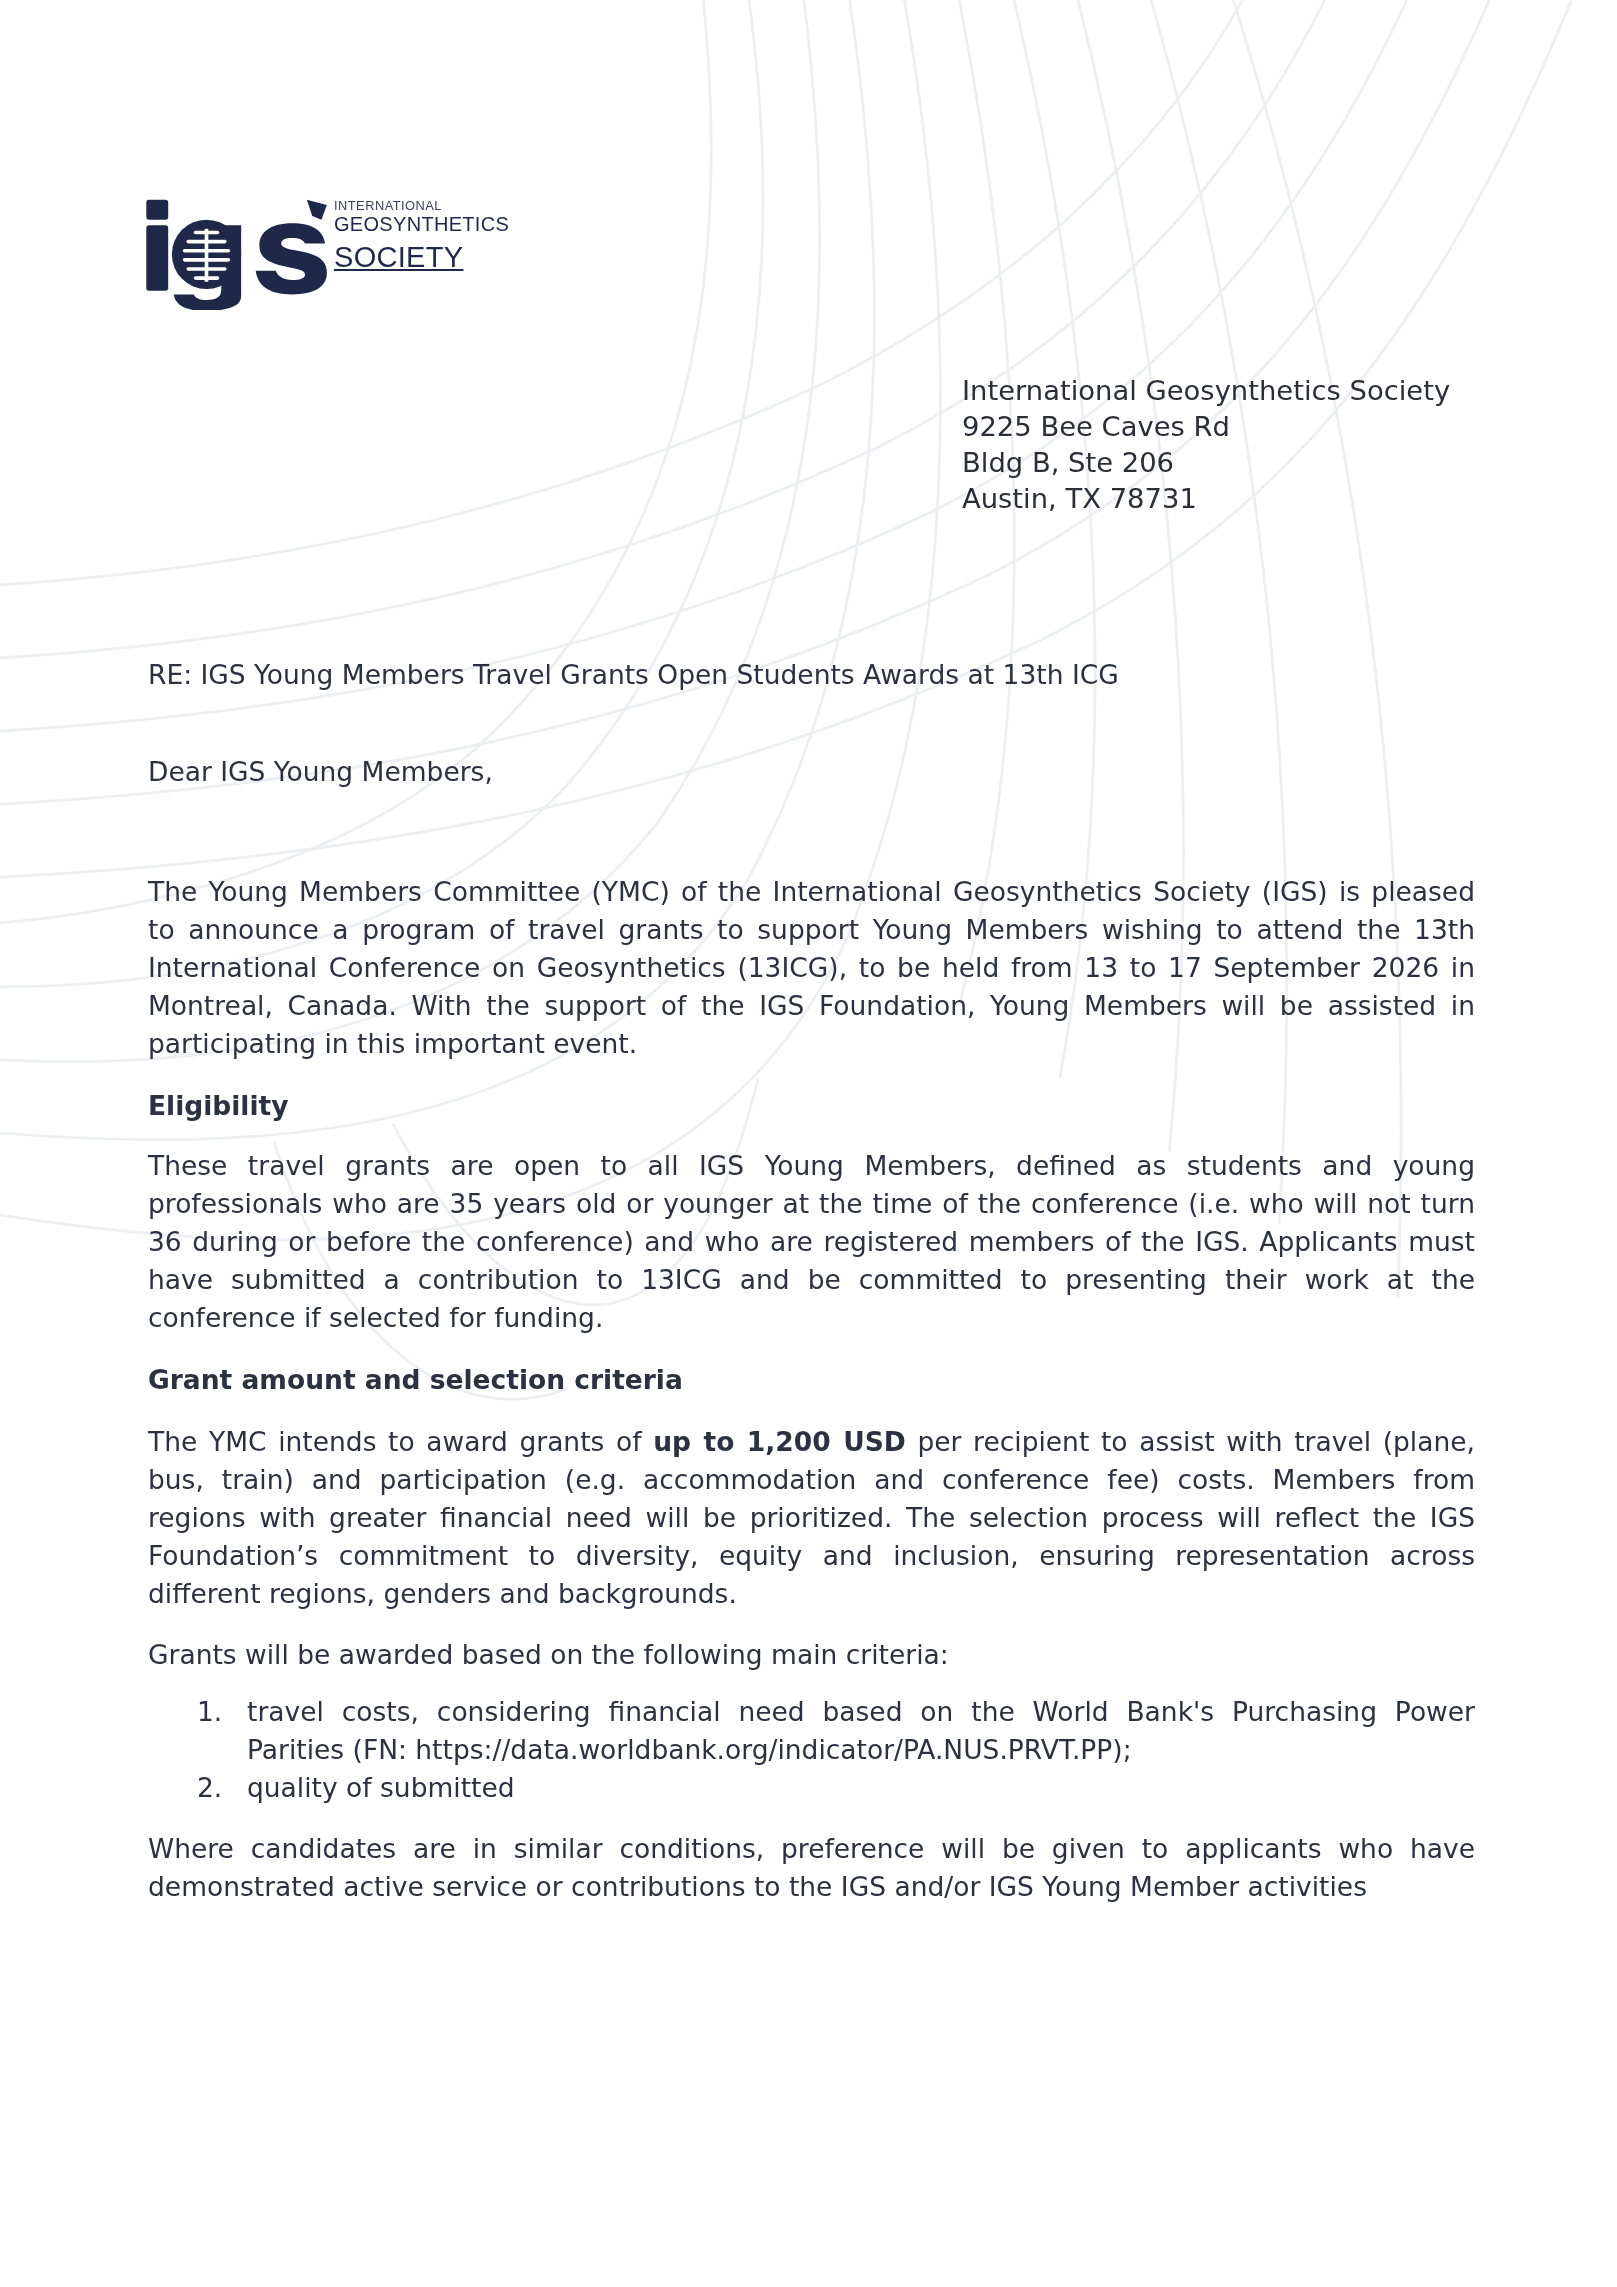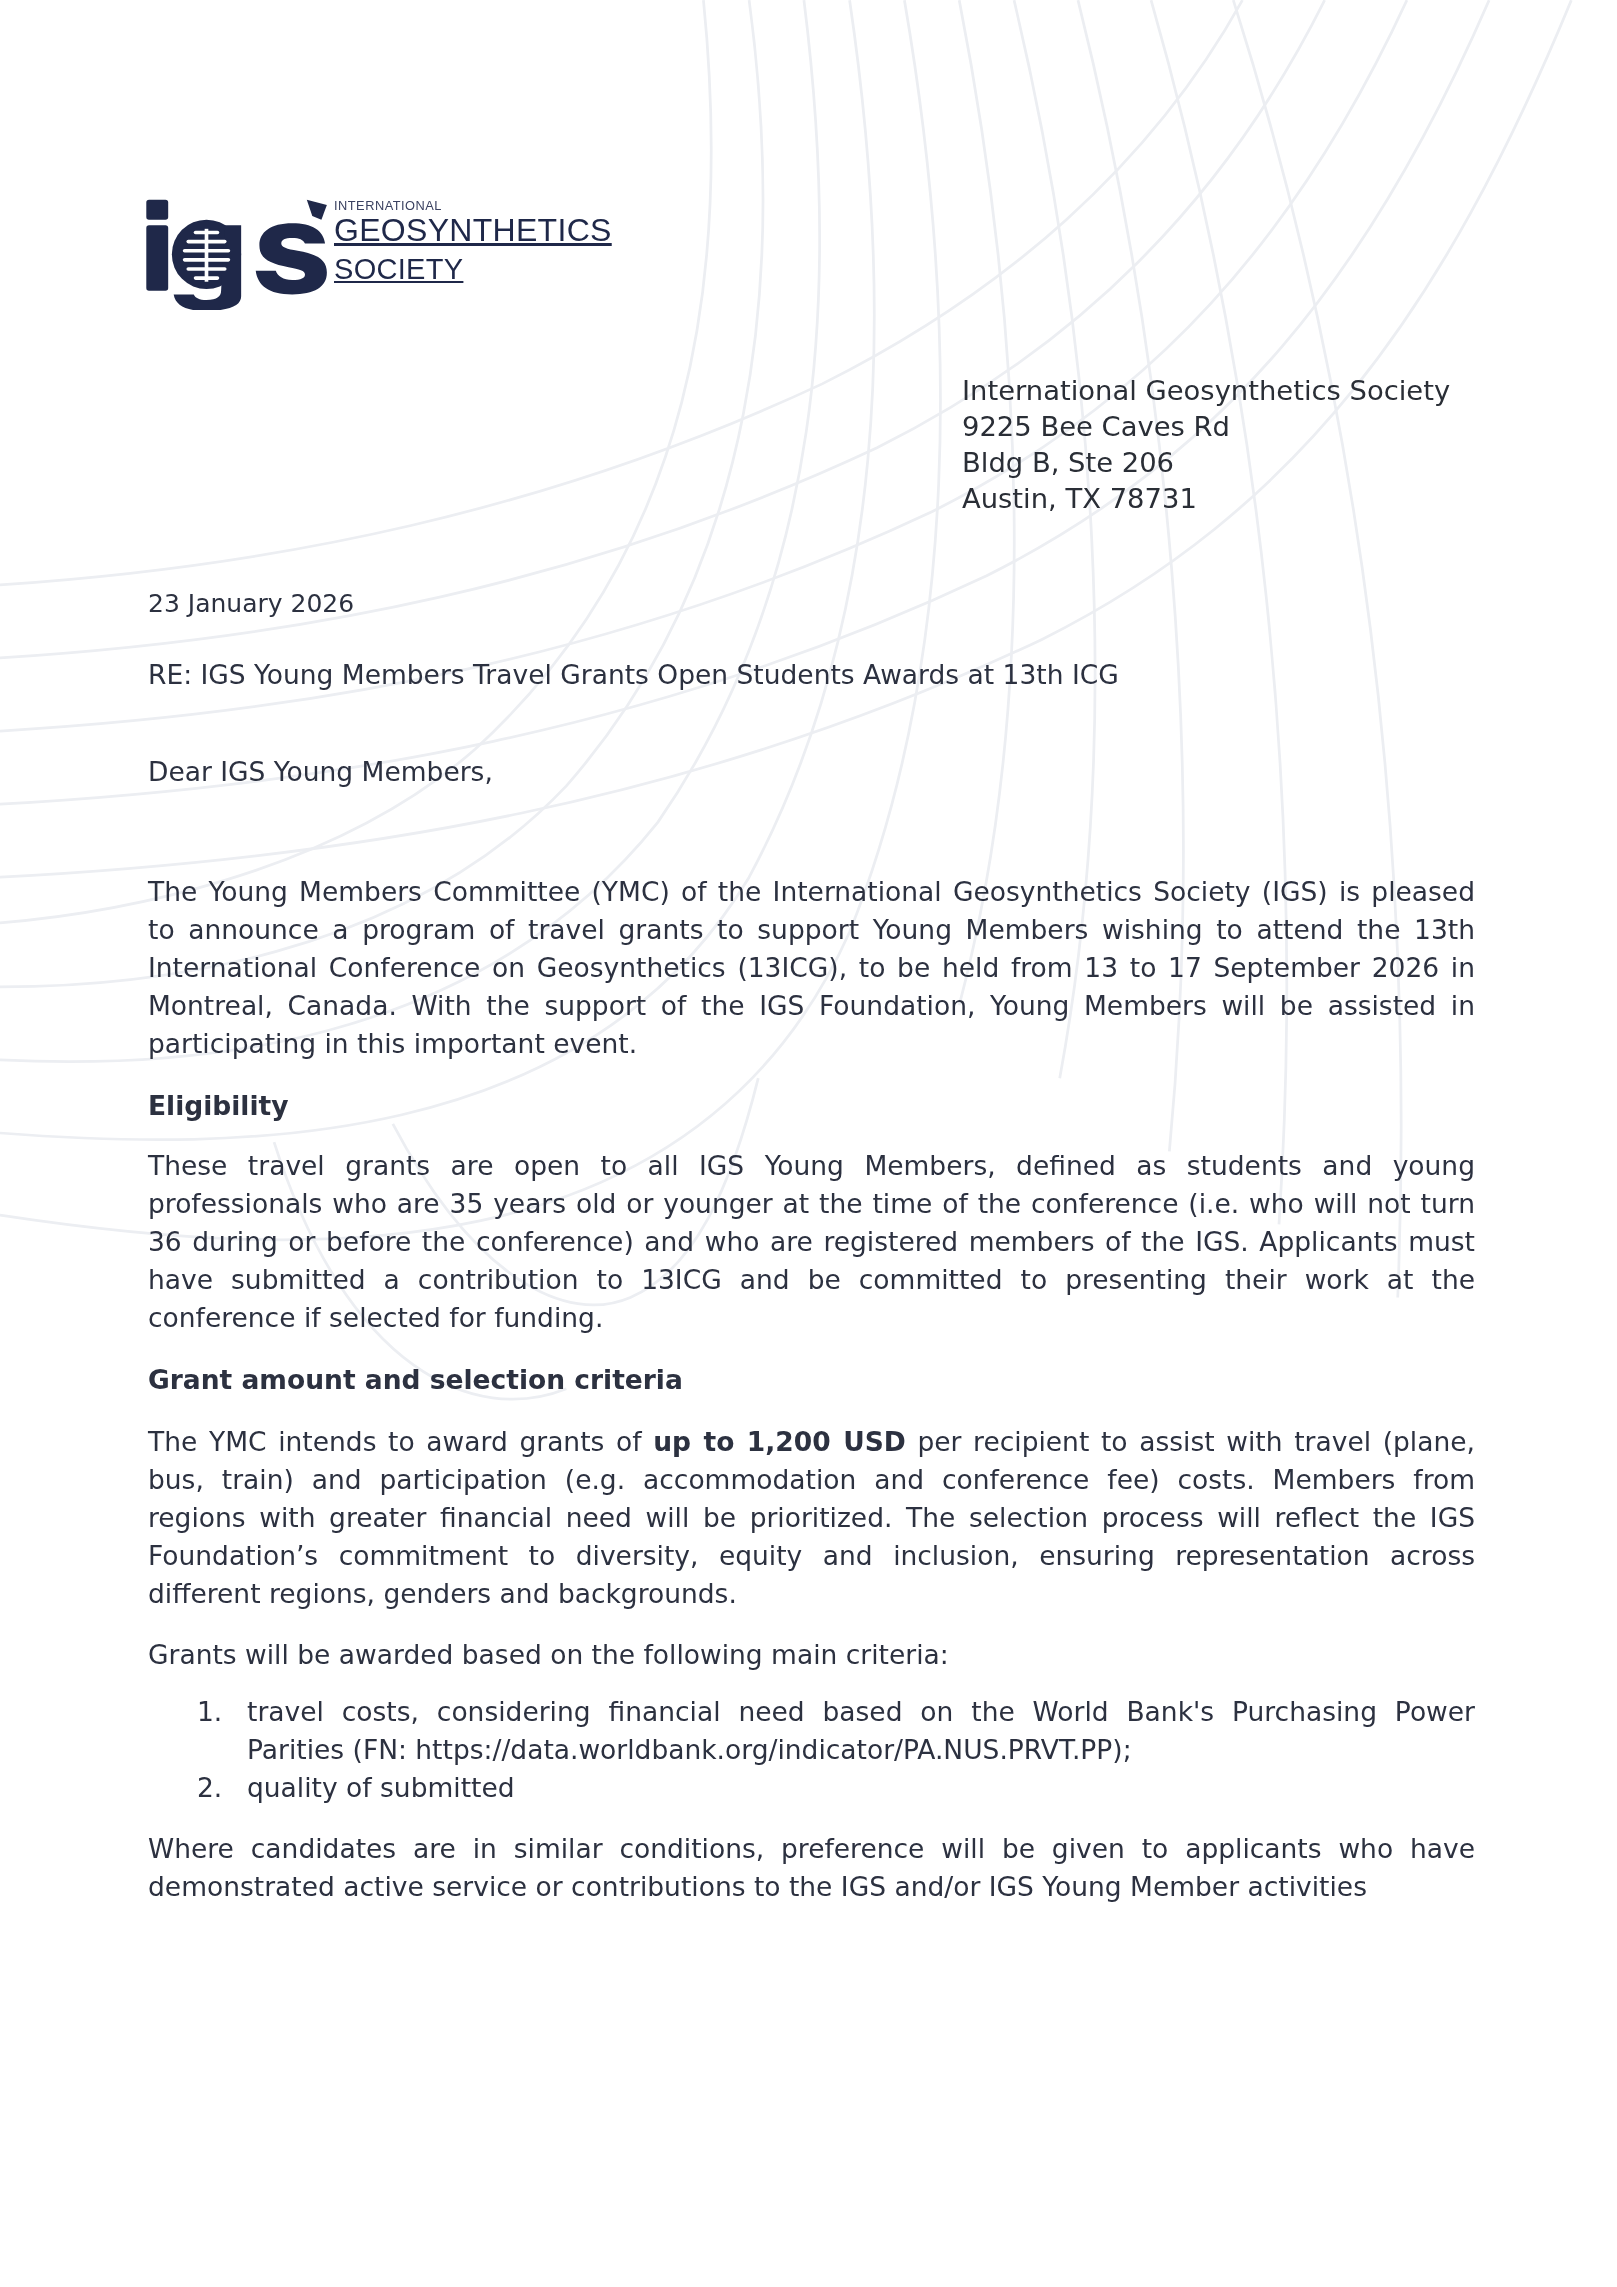--- a/index.html
+++ b/index.html
@@ -12,21 +12,21 @@
     .page { position: absolute; left: 0; top: 0; width: 1386px; height: 2287px; z-index: 1; }
 
     
     .logo { position: absolute; left: 146px; top: 196px; width: 384px; height: 119px; }
     .logo-mark { position: absolute; left: 0; top: 0; }
     .logo-text {
       position: absolute; left: 188px; top: 3.7px;
       font-family: "Liberation Sans", sans-serif; color: #1f2849; line-height: 1;
     }
     .logo-text .l1 { font-size: 12.8px; letter-spacing: 0.5px; display: block; color: #3a4160; }
-    .logo-text .l2 { font-size: 32px; display: block; margin-top: 1.8px; letter-spacing: 0.3px; text-decoration: underline; }
+    .logo-text .l2 { font-size: 20px; display: block; margin-top: 1.8px; letter-spacing: 0.3px; }
     .logo-text .l3 { font-size: 29px; display: block; margin-top: 9px; letter-spacing: 0.3px; text-decoration: underline; }
 
     
     .address {
       position: absolute; left: 962px; top: 373px;
       font-size: 27.4px; line-height: 36px; color: #2a2e36;
     }
     .address div { white-space: nowrap; }
 
     .text { position: absolute; left: 148px; width: 1327px; font-size: 26.5px; line-height: 38px; }
@@ -106,21 +106,20 @@
     </div>
   </div>
 
   <div class="address">
     <div>International Geosynthetics Society</div>
     <div>9225 Bee Caves Rd</div>
     <div>Bldg B, Ste 206</div>
     <div>Austin, TX 78731</div>
   </div>
 
-  <div class="text date">23 January 2026</div>
   <div class="text subject">RE: IGS Young Members Travel Grants Open Students Awards at 13th ICG</div>
   <div class="text salutation">Dear IGS Young Members,</div>
 
   <p class="text para p-intro" style="margin:0">The Young Members Committee (YMC) of the International Geosynthetics Society (IGS) is pleased to announce a program of travel grants to support Young Members wishing to attend the 13th International Conference on Geosynthetics (13ICG), to be held from 13 to 17 September 2026 in Montreal, Canada. With the support of the IGS Foundation, Young Members will be assisted in participating in this important event.</p>
 
   <div class="text h-elig">Eligibility</div>
   <p class="text para p-elig" style="margin:0">These travel grants are open to all IGS Young Members, defined as students and young professionals who are 35 years old or younger at the time of the conference (i.e. who will not turn 36 during or before the conference) and who are registered members of the IGS. Applicants must have submitted a contribution to 13ICG and be committed to presenting their work at the conference if selected for funding.</p>
 
   <div class="text h-grant">Grant amount and selection criteria</div>
   <p class="text para p-grant" style="margin:0"><span>The YMC intends to award grants of </span><span class="bold">up to 1,200 USD</span><span> per recipient to assist with travel (plane, bus, train) and participation (e.g. accommodation and conference fee) costs. Members from regions with greater financial need will be prioritized. The selection process will reflect the IGS Foundation’s commitment to diversity, equity and inclusion, ensuring representation across different regions, genders and backgrounds.</span></p>

